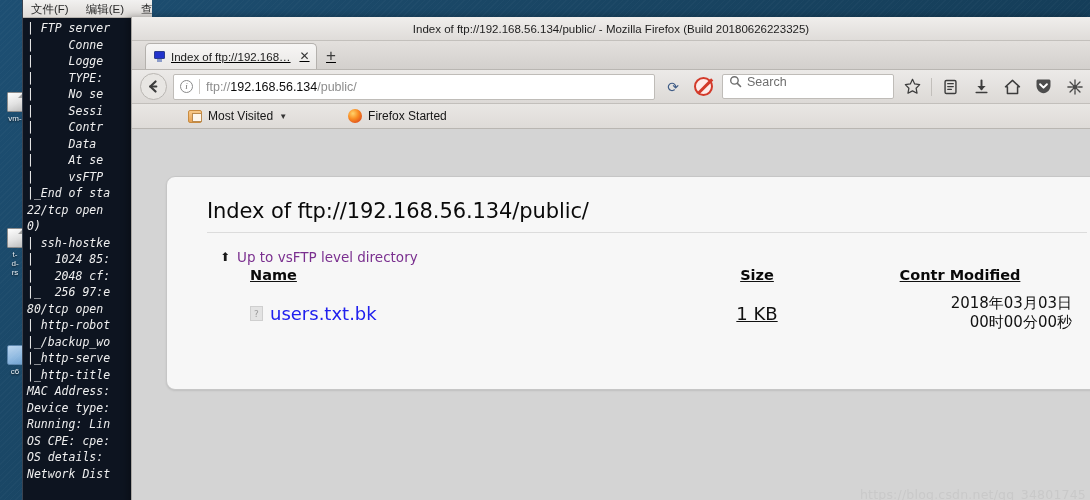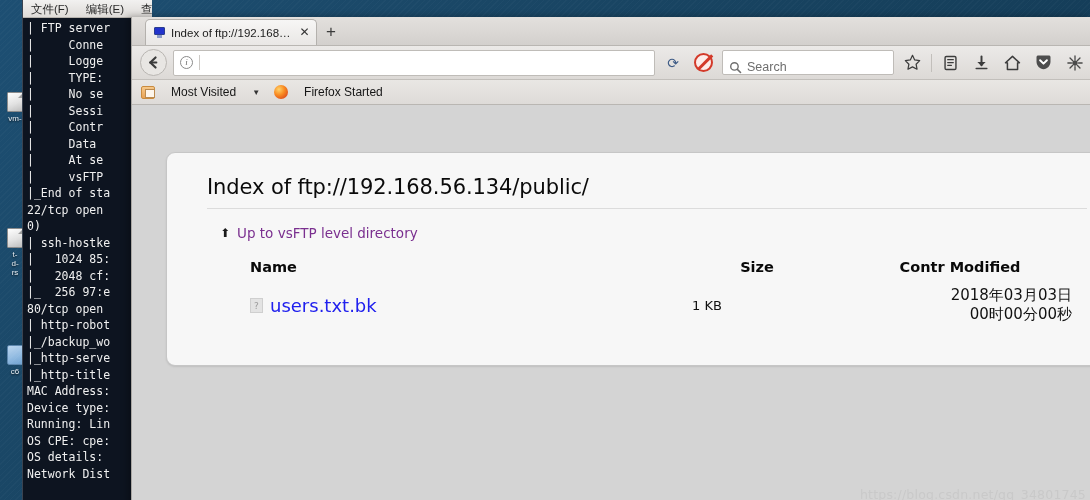--- a/index.html
+++ b/index.html
@@ -58,21 +58,21 @@
     white-space: nowrap;
     color: #2b2b2b; font-size: 11.5px; line-height: 18px;
     padding-left: 8px;
   }
   #term-menubar span { margin-right: 17px; margin-top: 39px; }
   #term-body {
     position: absolute; left: 0; top: 18px; right: 0; bottom: 0;
     padding: 2px 0 0 4px;
     font-family: "DejaVu Sans Mono", "Liberation Mono", monospace;
     font-size: 11.5px; line-height: 16.5px;
-    color: #f0f0f0; white-space: pre;
+    color: #f0f0f0; white-space: pre; font-style: italic;
   }
   #term-scroll {
     position: absolute; right: 0; top: 18px; bottom: 0; width: 8px;
     background: #cfcfcf;
   }
 
   
   #ff {
     position: absolute; left: 131px; top: 17px; right: 0; bottom: -10px;
     background: #d6d4d2;
@@ -86,20 +86,21 @@
     border-bottom: 1px solid #c3c0bc;
     display: flex; align-items: center; justify-content: center;
     font-size: 11.5px; color: #1d1d1d;
   }
   #ff-tabstrip {
     height: 29px; flex: 0 0 29px;
     background: linear-gradient(#e3e0dd,#d3d0cd);
     display: flex; align-items: flex-end;
     padding-left: 13px;
     border-bottom: 1px solid #b9b6b2;
+    text-decoration: underline;
   }
   .tab {
     height: 26px; min-width: 172px; max-width: 172px;
     background: linear-gradient(#f7f6f5,#e9e7e5);
     border: 1px solid #b4b1ad; border-bottom: none;
     border-radius: 5px 5px 0 0;
     display: flex; align-items: center; gap: 5px;
     padding: 0 6px 0 7px;
     font-size: 11.5px; color: #1c1c1c;
   }
@@ -166,38 +167,38 @@
     background: #fdecea;
   }
   .stopicon::after {
     content: ""; position: absolute; left: -1px; top: 6px;
     width: 20px; height: 2.6px; background: #d33a2a;
     transform: rotate(-45deg);
   }
   #searchbar {
     flex: 0 0 172px; height: 25px;
     background: #fff; border: 1px solid #bfbcb8; border-radius: 2px;
-    display: flex; align-items: flex-end; gap: 5px; padding: 0 6px;
+    display: flex; align-items: flex-start; gap: 5px; padding: 0 6px;
     color: #6e6e6e; font-size: 12.5px;
   }
   .tb-icon {
     width: 25px; height: 27px; flex: 0 0 25px;
     display: flex; align-items: center; justify-content: center;
     color: #3c3c3c;
   }
   .vsep { width: 1px; height: 18px; background: #c2bfbb; flex: 0 0 1px; }
 
   #ff-bookmarks {
     height: 25px; flex: 0 0 25px;
     background: linear-gradient(#e9e7e4,#dedbd8);
     border-bottom: 1px solid #b9b6b2;
     display: flex; align-items: center; gap: 14px; padding-left: 9px;
     font-size: 12px; color: #161616;
   }
-  .bm { display: flex; align-items: center; gap: 16px; }
+  .bm { display: flex; align-items: center; gap: 6px; margin-left: 47px; }
   .bm-mv {
     width: 14px; height: 13px; border-radius: 2px;
     background: linear-gradient(#f7c98a,#e8a254);
     border: 1px solid #c98b3f; position: relative;
   }
   .bm-mv::after {
     content: ""; position: absolute; left: 2.5px; top: 2px;
     width: 8px; height: 7px; background: #fdf6ec; border: 1px solid #bb8a4e;
   }
   .bm-fx {
@@ -226,33 +227,33 @@
   }
   #idx-rule { height: 1px; background: #dcdcdc; width: 880px; margin-bottom: 13px; }
   #up-link {
     display: inline-flex; align-items: center; gap: 7px;
     font-size: 13.5px; color: #7a2f8f; margin-left: 13px;
   }
   #up-link .uparrow { color: #1a1a1a; font-size: 12px; line-height: 1; }
   #up-link .ltext { text-decoration: none; }
 
   table.listing {
-    margin-top: 18px; border-collapse: collapse; width: 865px;
-    font-size: 13px; color: #111;
+    margin-top: 2px; border-collapse: collapse; width: 865px;
+    font-size: 13px; color: #111; text-decoration: underline;
   }
   table.listing th {
     font-size: 14.5px; font-weight: 700; color: #0a0a0a;
     padding-bottom: 11px; text-align: left;
   }
   table.listing th.c-name { padding-left: 43px; }
   table.listing th.c-size { text-align: center; width: 130px; }
   table.listing th.c-mod  { text-align: center; width: 250px; padding-left: 26px; }
   table.listing td { vertical-align: middle; }
   td.c-name { padding-left: 43px; }
-  td.c-size { text-align: left; font-size: 13px; }
+  td.c-size { text-align: center; font-size: 18px; }
   td.c-mod  { text-align: right; font-size: 15px; padding-left: 26px; }
   .file-cell { display: inline-flex; align-items: center; gap: 7px; }
   .unknown-icon {
     width: 13px; height: 15px; flex: 0 0 13px;
     background: #e3e3e3; border: 1px solid #cfcfcf;
     color: #9a9a9a; font-size: 9px; line-height: 14px; text-align: center;
     font-family: "DejaVu Sans", sans-serif;
   }
   a.filelink { color: #2020ee; font-size: 18px; text-decoration: none; }
   .mod-date { display: inline-block; }
@@ -314,20 +315,23 @@
 Device type:
 Running: Lin
 OS CPE: cpe:
 OS details:
 Network Dist</div>
   <div id="term-scroll"></div>
 </div>
 
 <div id="ff">
 
+  <div id="ff-titlebar">
+    <span>Index of ftp://192.168.56.134/public/ - Mozilla Firefox (Build 20180626223325)</span>
+  </div>
 
   <div id="ff-tabstrip">
     <div class="tab">
       <span class="tab-favicon">
         <span class="scr"></span>
           <span class="base"></span>
       </span>
       <span class="tab-title">Index of ftp://192.168…</span>
       <span class="tab-close">✕</span>
     </div>
@@ -338,20 +342,21 @@
     <div class="navbtn circ">
       <svg width="15" height="15" viewBox="0 0 16 16">
         <path d="M10.2 2.6 4.6 8l5.6 5.4" fill="none" stroke="#3b3b3b" stroke-width="2.3" stroke-linecap="round" stroke-linejoin="round"></path>
         <path d="M4.4 8h6.6" stroke="#3b3b3b" stroke-width="2.3" stroke-linecap="round"></path>
       </svg>
     </div>
 
     <div id="urlbar">
       <span class="info-i">i</span>
       <span class="url-sep"></span>
+      <span id="urltext"><span class="dim">ftp://</span><span class="strong">192.168.56.134</span><span class="dim">/public/</span></span>
     </div>
 
     <div class="reload">⟳</div>
 
     <div class="tb-icon">
       <span class="stopicon"></span>
     </div>
 
     <div id="searchbar">
       <svg width="13" height="13" viewBox="0 0 16 16">

